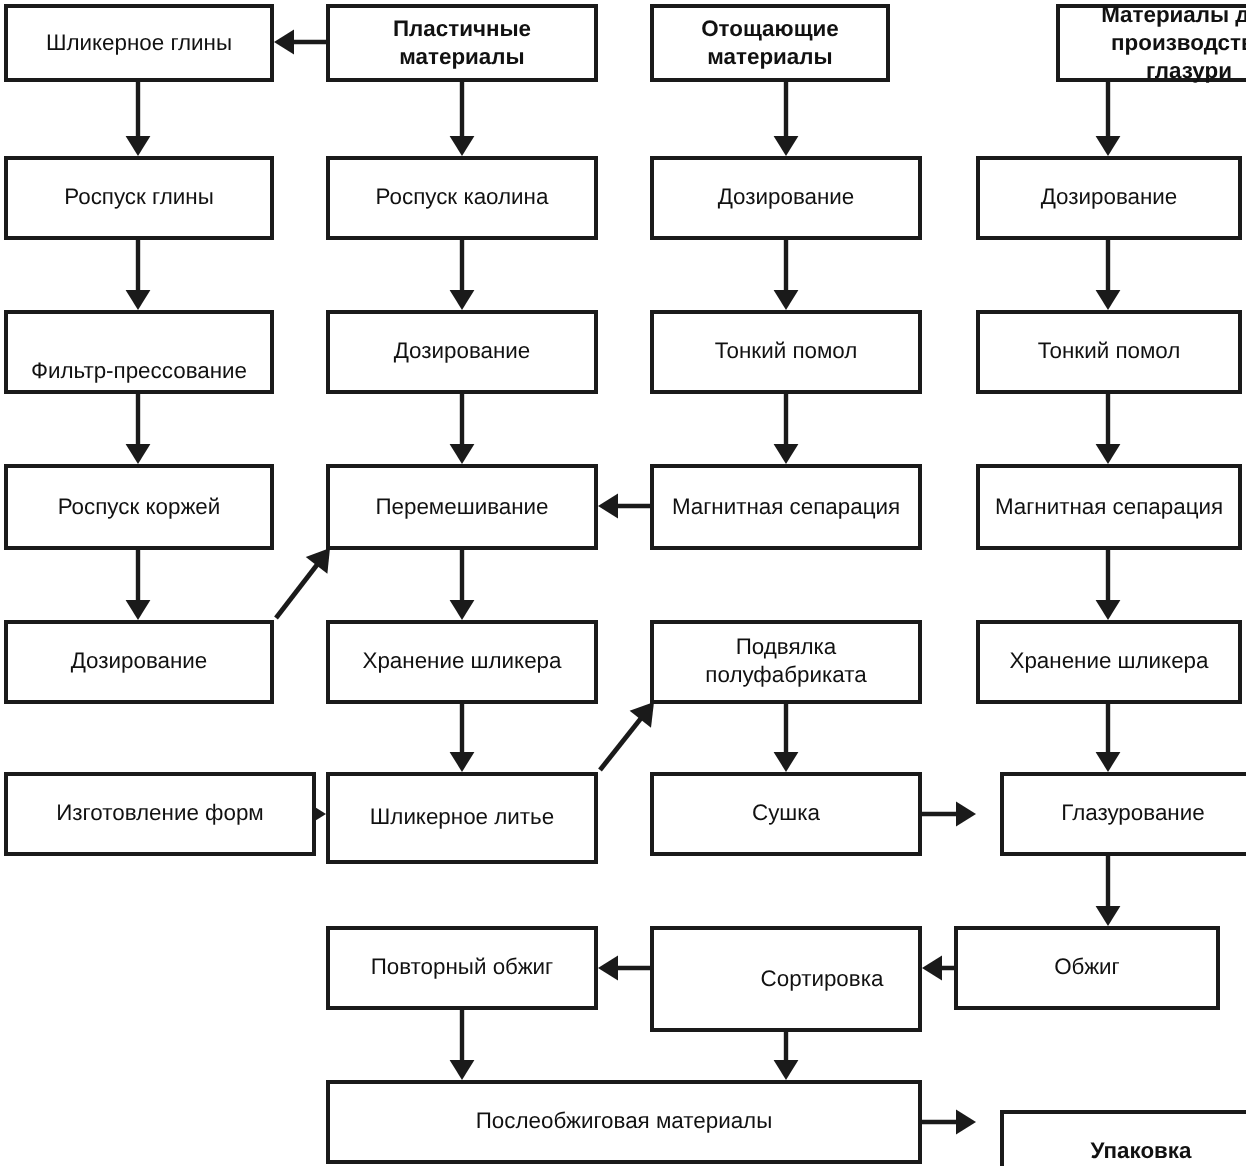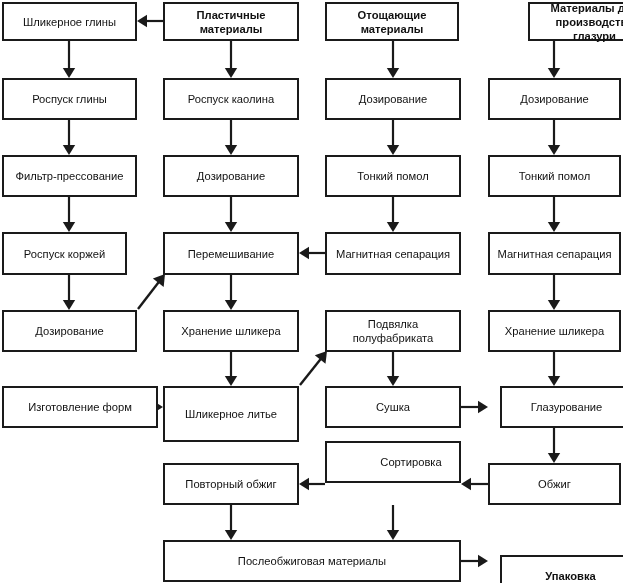--- a/index.html
+++ b/index.html
@@ -173,51 +173,51 @@
         <polygon points="488,561 478,567.2 478,554.8" fill="#1a1a1a"></polygon>
       </g>
     </svg>
   <div id="nodes-layer">
       <div class="node" style="left: 2px; top: 2px; width: 135px; height: 39px; border-color: rgb(26, 26, 26); color: rgb(17, 17, 17);">
         <span>Шликерное глины</span>
       </div>
       <div class="node bold" style="left: 163px; top: 2px; width: 136px; height: 39px; border-color: rgb(26, 26, 26); color: rgb(17, 17, 17);">
         <span>Пластичные<br>материалы</span>
       </div>
-      <div class="node bold" style="left: 325px; top: 2px; width: 134px; height: 39px; border-color: rgb(26, 26, 26); color: rgb(17, 17, 17);">
+      <div class="node bold" style="left: 325px; top: 2px; width: 120px; height: 39px; border-color: rgb(26, 26, 26); color: rgb(17, 17, 17);">
         <span>Отощающие<br>материалы</span>
       </div>
       <div class="node bold" style="left: 488px; top: 2px; width: 133px; height: 39px; border-color: rgb(26, 26, 26); color: rgb(17, 17, 17); margin-left: 40px;">
         <span>Материалы для<br>производства глазури</span>
       </div>
       <div class="node" style="left: 2px; top: 78px; width: 135px; height: 42px; border-color: rgb(26, 26, 26); color: rgb(17, 17, 17);">
         <span>Роспуск глины</span>
       </div>
       <div class="node" style="left: 163px; top: 78px; width: 136px; height: 42px; border-color: rgb(26, 26, 26); color: rgb(17, 17, 17); justify-content: center;">
         <span>Роспуск каолина</span>
       </div>
       <div class="node" style="left: 325px; top: 78px; width: 136px; height: 42px; border-color: rgb(26, 26, 26); color: rgb(17, 17, 17);">
         <span>Дозирование</span>
       </div>
       <div class="node" style="left: 488px; top: 78px; width: 133px; height: 42px; border-color: rgb(26, 26, 26); color: rgb(17, 17, 17);">
         <span>Дозирование</span>
       </div>
-      <div class="node" style="left: 2px; top: 155px; width: 135px; height: 42px; border-color: rgb(26, 26, 26); color: rgb(17, 17, 17);">
+      <div class="node" style="left: 2px; top: 155px; width: 135px; height: 42px; border-color: rgb(26, 26, 26); color: rgb(17, 17, 17); align-items: flex-end;">
         <span>Фильтр-прессование</span>
       </div>
       <div class="node" style="left: 163px; top: 155px; width: 136px; height: 42px; border-color: rgb(26, 26, 26); color: rgb(17, 17, 17);">
         <span>Дозирование</span>
       </div>
       <div class="node" style="left: 325px; top: 155px; width: 136px; height: 42px; border-color: rgb(26, 26, 26); color: rgb(17, 17, 17);">
         <span>Тонкий помол</span>
       </div>
       <div class="node" style="left: 488px; top: 155px; width: 133px; height: 42px; border-color: rgb(26, 26, 26); color: rgb(17, 17, 17);">
         <span>Тонкий помол</span>
       </div>
-      <div class="node" style="left: 2px; top: 232px; width: 125px; height: 43px; border-color: rgb(26, 26, 26); color: rgb(17, 17, 17);">
+      <div class="node" style="left: 2px; top: 232px; width: 135px; height: 43px; border-color: rgb(26, 26, 26); color: rgb(17, 17, 17);">
         <span>Роспуск коржей</span>
       </div>
       <div class="node" style="left: 163px; top: 232px; width: 136px; height: 43px; border-color: rgb(26, 26, 26); color: rgb(17, 17, 17);">
         <span>Перемешивание</span>
       </div>
       <div class="node" style="left: 325px; top: 232px; width: 136px; height: 43px; border-color: rgb(26, 26, 26); color: rgb(17, 17, 17);">
         <span>Магнитная сепарация</span>
       </div>
       <div class="node" style="left: 488px; top: 232px; width: 133px; height: 43px; border-color: rgb(26, 26, 26); color: rgb(17, 17, 17);">
         <span>Магнитная сепарация</span>
@@ -230,36 +230,36 @@
       </div>
       <div class="node" style="left: 325px; top: 310px; width: 136px; height: 42px; border-color: rgb(26, 26, 26); color: rgb(17, 17, 17);">
         <span>Подвялка<br>полуфабриката</span>
       </div>
       <div class="node" style="left: 488px; top: 310px; width: 133px; height: 42px; border-color: rgb(26, 26, 26); color: rgb(17, 17, 17);">
         <span>Хранение шликера</span>
       </div>
       <div class="node" style="left: 2px; top: 386px; width: 156px; height: 42px; border-color: rgb(26, 26, 26); color: rgb(17, 17, 17);">
         <span>Изготовление форм</span>
       </div>
-      <div class="node" style="left: 163px; top: 386px; width: 136px; height: 56px; border-color: rgb(26, 26, 26); color: rgb(17, 17, 17);">
+      <div class="node" style="left: 163px; top: 386px; width: 136px; height: 46px; border-color: rgb(26, 26, 26); color: rgb(17, 17, 17);">
         <span>Шликерное литье</span>
       </div>
       <div class="node" style="left: 325px; top: 386px; width: 136px; height: 42px; border-color: rgb(26, 26, 26); color: rgb(17, 17, 17);">
         <span>Сушка</span>
       </div>
       <div class="node" style="left: 488px; top: 386px; width: 133px; height: 42px; border-color: rgb(26, 26, 26); color: rgb(17, 17, 17); margin-left: 12px;">
         <span>Глазурование</span>
       </div>
       <div class="node" style="left: 163px; top: 463px; width: 136px; height: 42px; border-color: rgb(26, 26, 26); color: rgb(17, 17, 17);">
         <span>Повторный обжиг</span>
       </div>
-      <div class="node" style="left: 325px; top: 441px; width: 136px; height: 42px; border-color: rgb(26, 26, 26); color: rgb(17, 17, 17); padding-left: 40px;">
+      <div class="node" style="left: 325px; top: 463px; width: 136px; height: 53px; border-color: rgb(26, 26, 26); color: rgb(17, 17, 17); padding-left: 40px;">
         <span>Сортировка</span>
       </div>
-      <div class="node" style="left: 488px; top: 463px; width: 133px; height: 42px; border-color: rgb(26, 26, 26); color: rgb(17, 17, 17);">
+      <div class="node" style="left: 477px; top: 463px; width: 133px; height: 42px; border-color: rgb(26, 26, 26); color: rgb(17, 17, 17);">
         <span>Обжиг</span>
       </div>
       <div class="node" style="left: 163px; top: 540px; width: 298px; height: 42px; border-color: rgb(26, 26, 26); color: rgb(17, 17, 17);">
         <span>Послеобжиговая материалы</span>
       </div>
       <div class="node bold" style="left: 500px; top: 540px; width: 141px; height: 42px; border-color: rgb(26, 26, 26); color: rgb(17, 17, 17); margin-top: 15px;">
         <span>Упаковка</span>
       </div>
     </div>
 </div>

